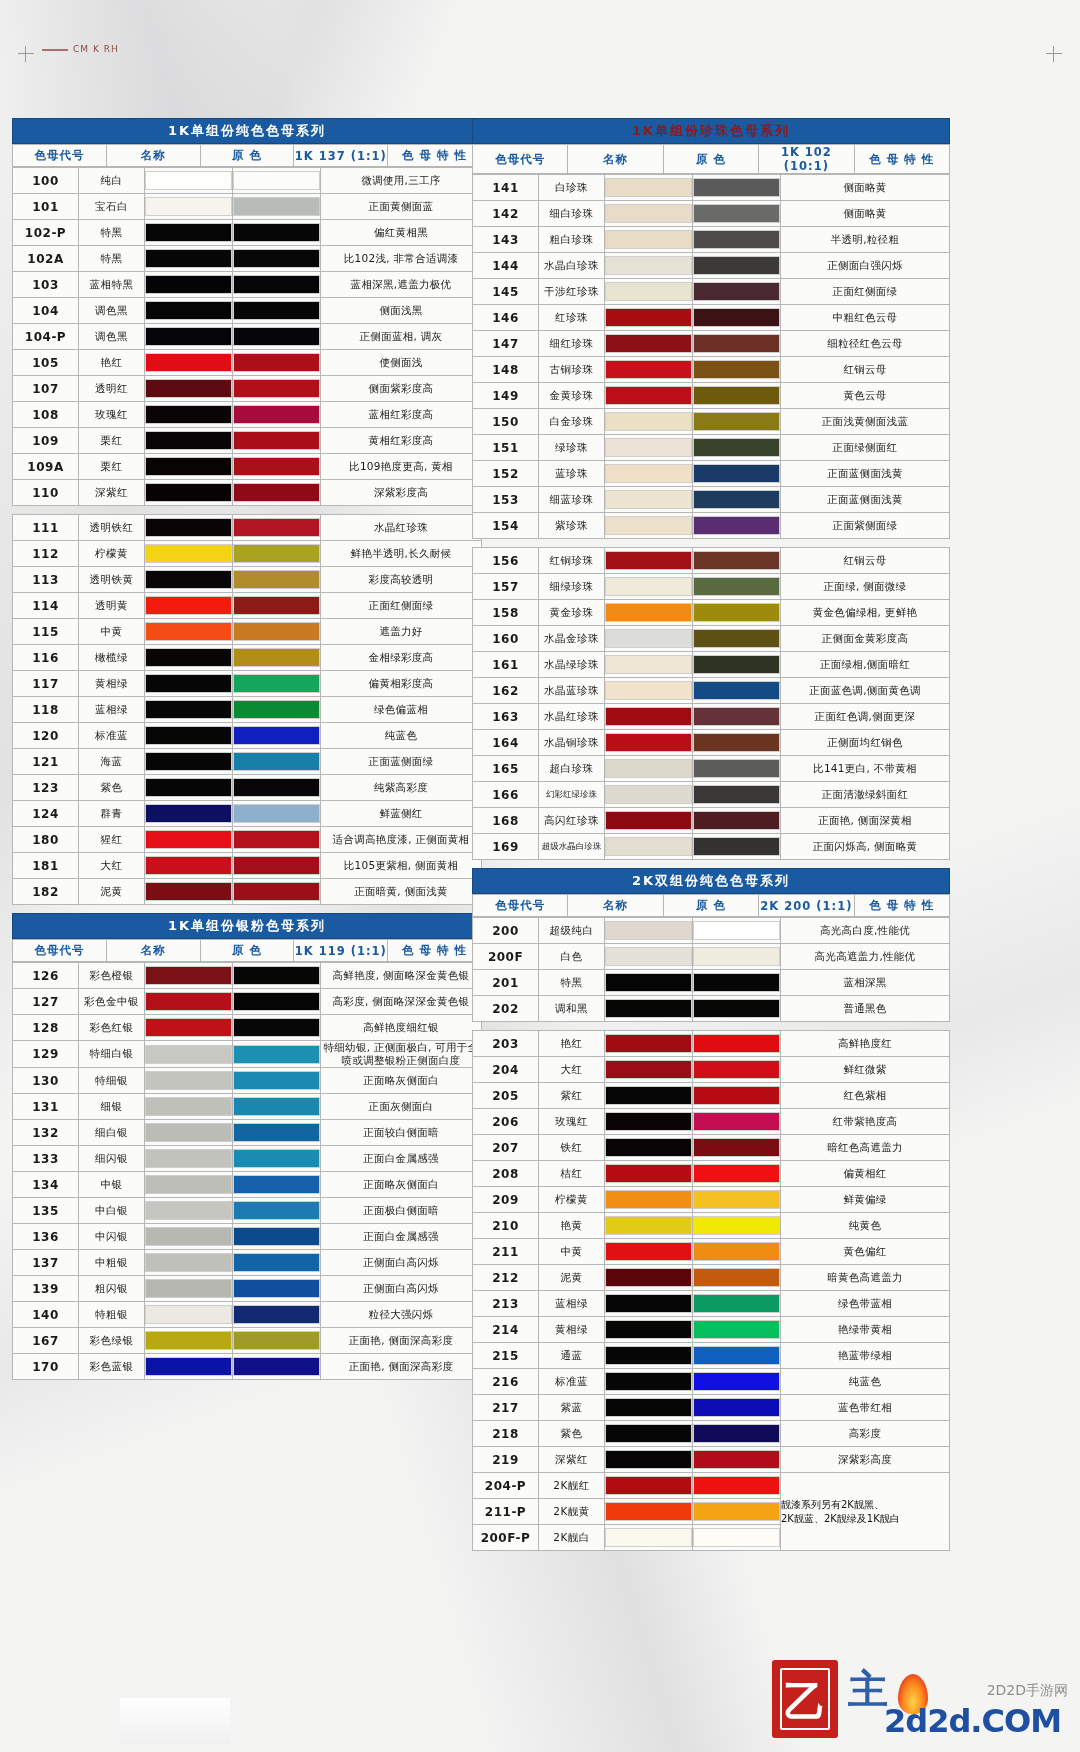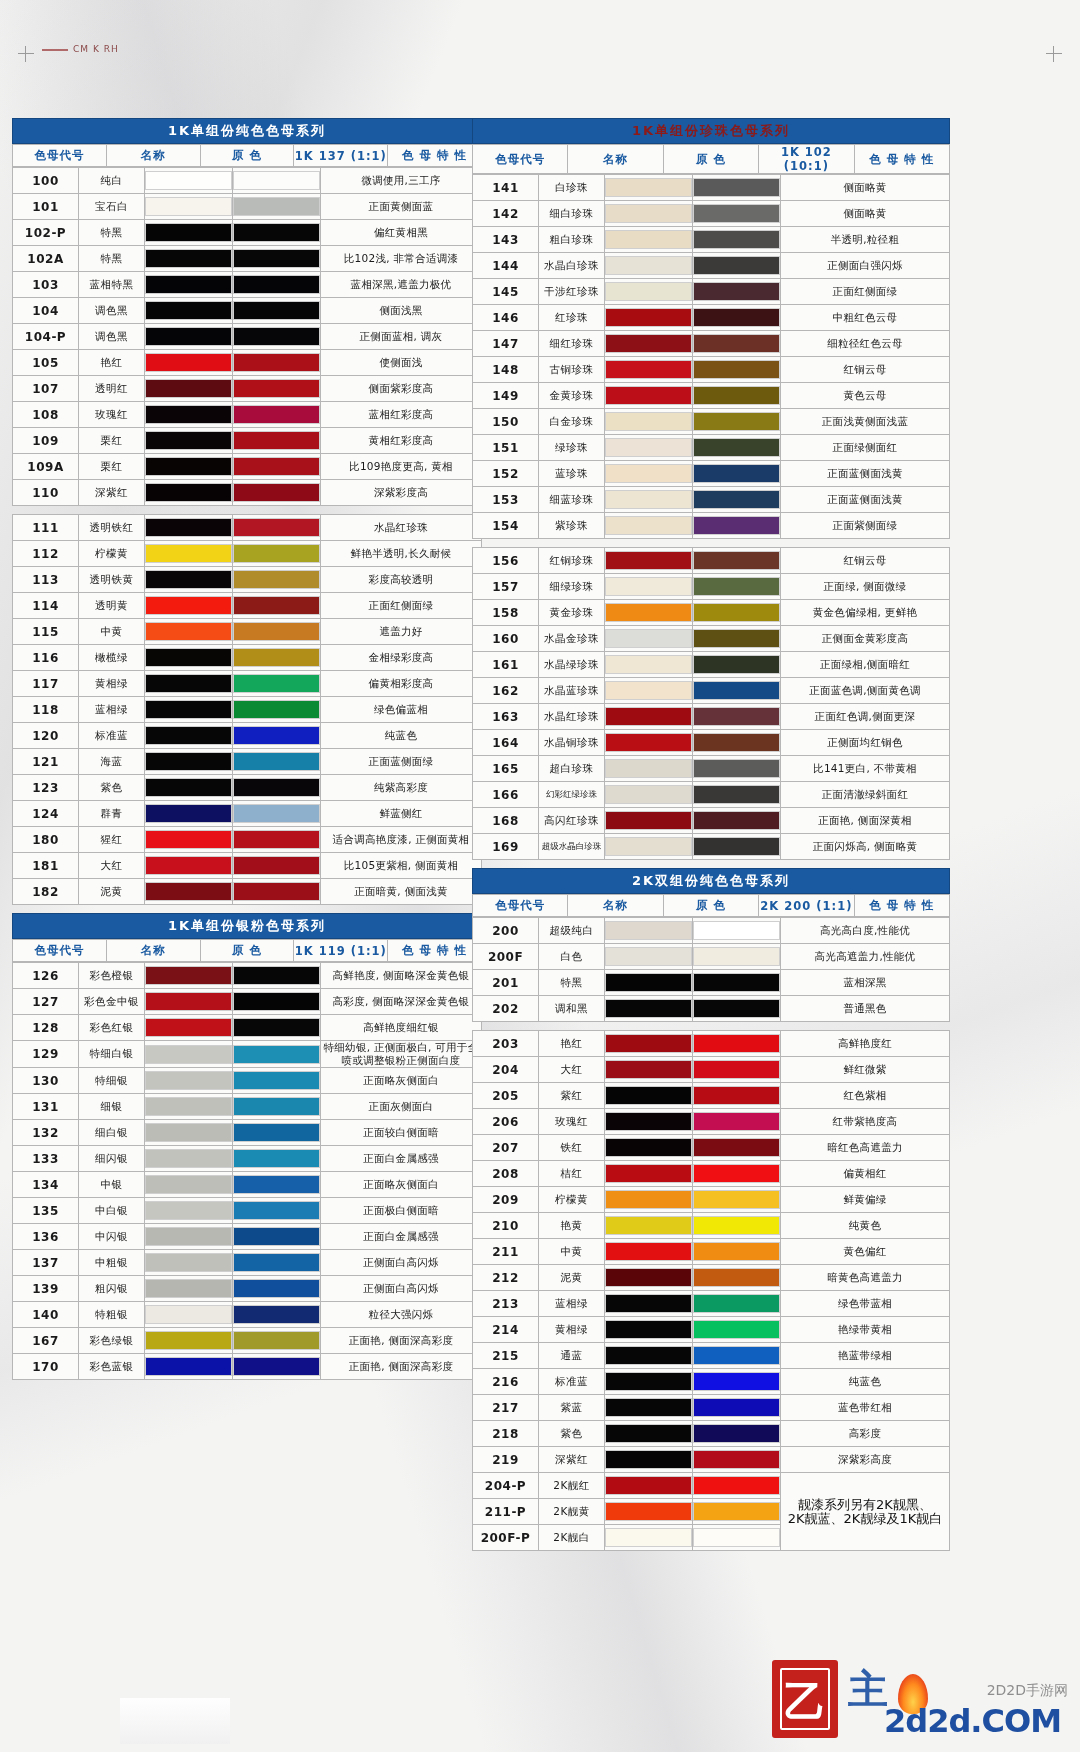--- a/index.html
+++ b/index.html
@@ -76,21 +76,21 @@
   td.sw  { width:88px; padding:3px 6px; }
   td.desc { text-align:center; font-size:10.5px; color:#1a1a1a; letter-spacing:.3px; padding:0 4px; line-height:13px; }
   tr.row td { height:26px; }
   .chip { display:block; width:100%; height:19px; }
   .chip.bordered { outline:1px solid #cfcfcf; outline-offset:-1px; }
 
   
   td.name.tiny { font-size:8.5px; letter-spacing:0; }
 
   
-  td.footnote { font-size:13px; line-height:14px; text-align:center; color:#111; }
+  td.footnote { font-size:10px; line-height:14px; color:#111; }
 
   
   .wm { position:absolute; right:8px; bottom:10px; width:300px; height:86px; z-index:4; }
   .seal {
     position:absolute; left:0; top:4px; width:66px; height:78px;
     background:#c4211c; border:4px solid #c4211c; border-radius:3px;
   }
   .seal-inner {
     position:absolute; inset:4px; border:2px solid #fff; border-radius:2px;
     color:#fff; font-size:42px; font-weight:bold; line-height:64px; text-align:center;

